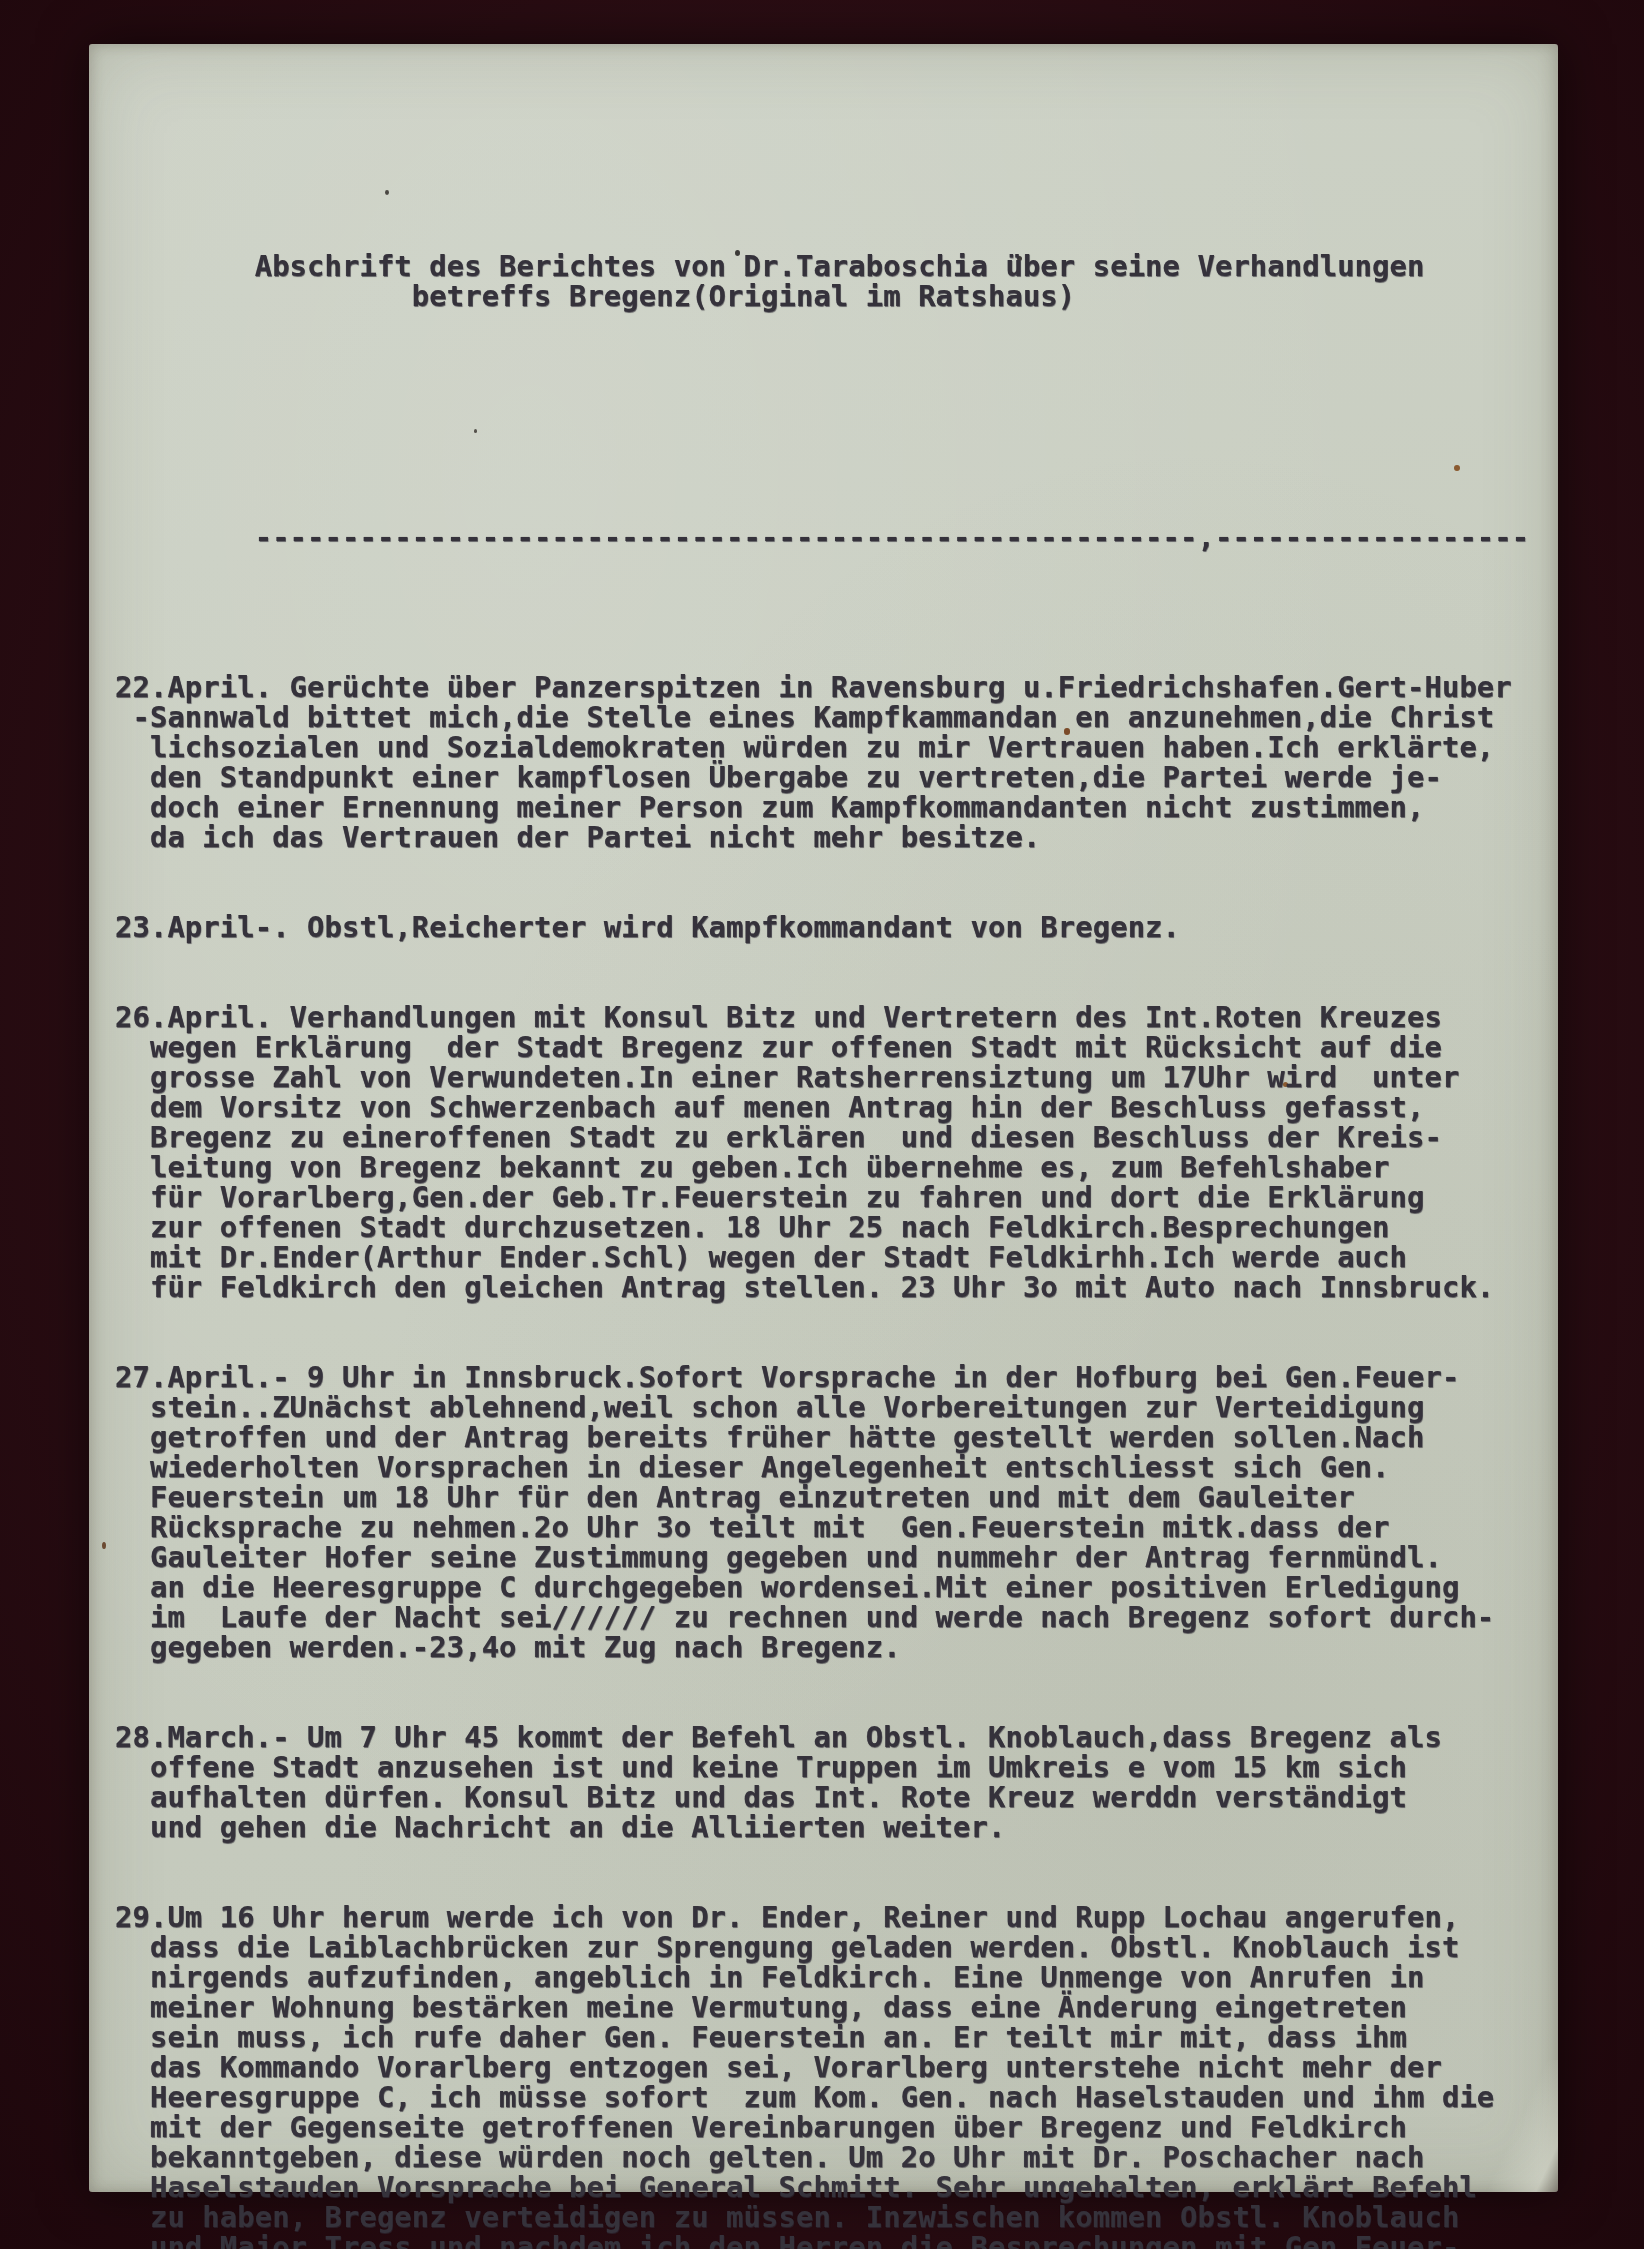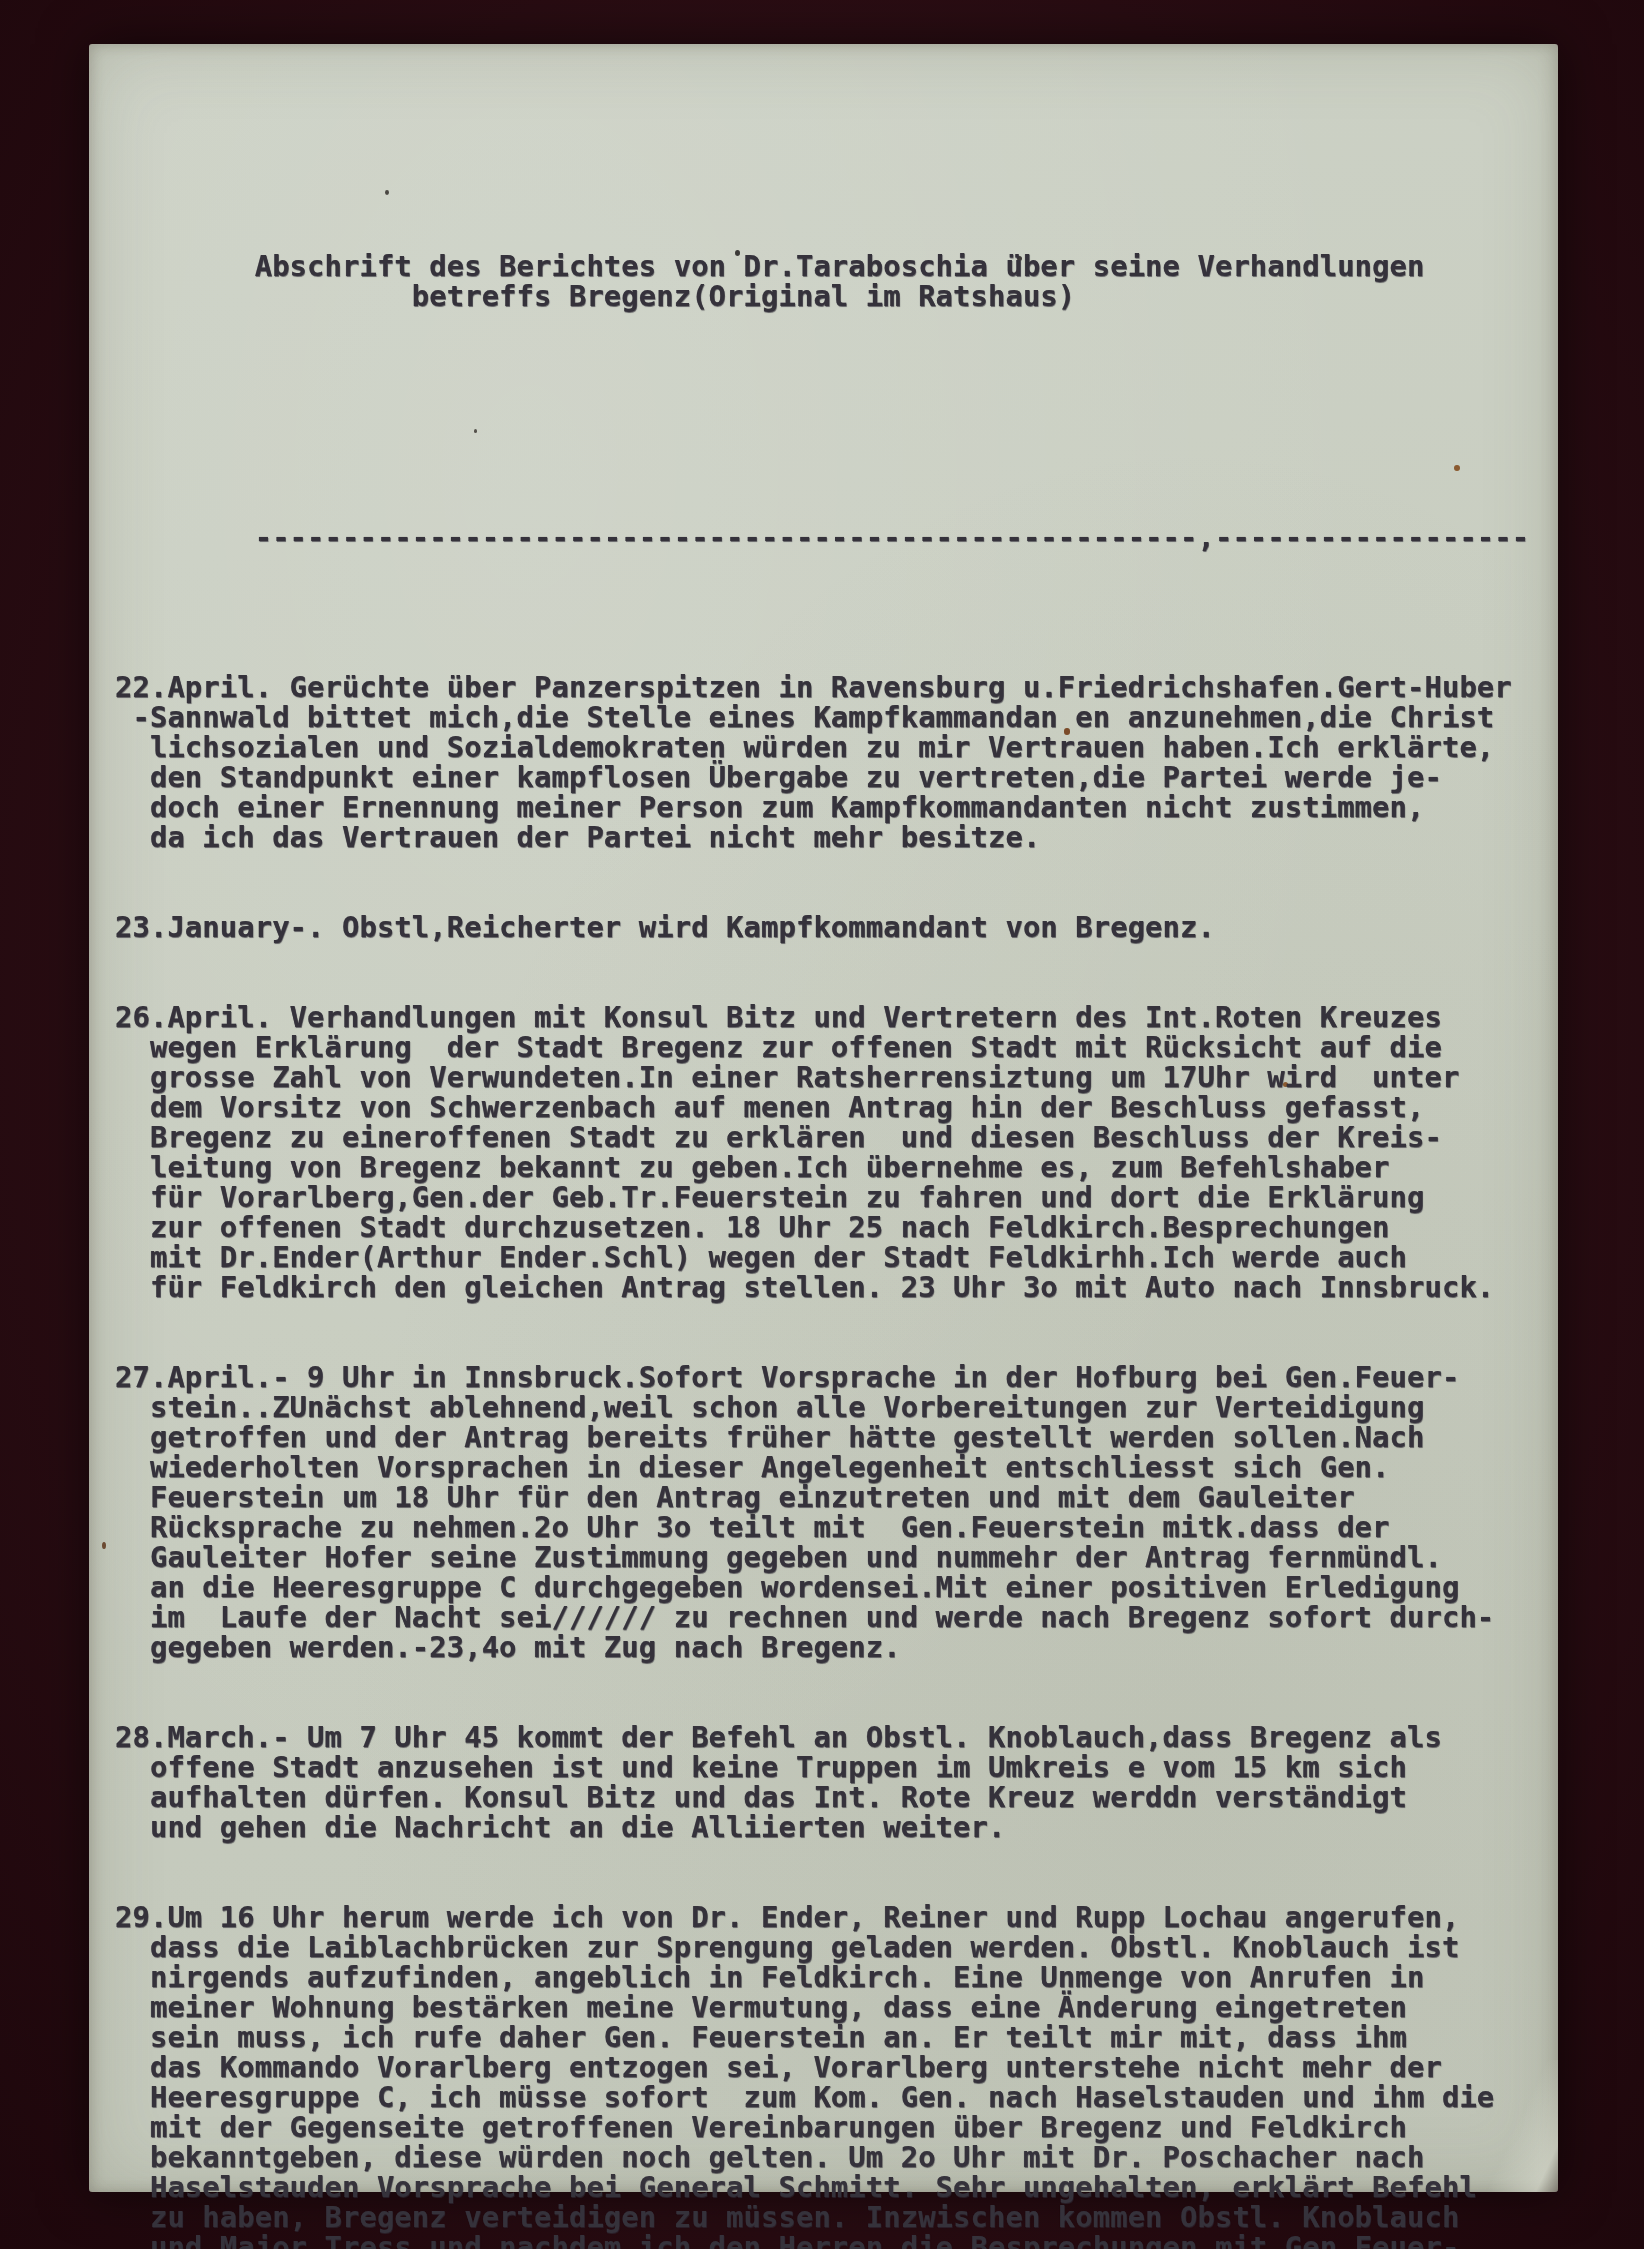--- a/index.html
+++ b/index.html
@@ -81,21 +81,21 @@
                  betreffs Bregenz(Original im Ratshaus)</div>
     <div class="spacer-3lines"></div>
     <div class="separator-line">        ------------------------------------------------------,------------------</div>
     <div>
       <div class="entry">22.April. Gerüchte über Panzerspitzen in Ravensburg u.Friedrichshafen.Gert-Huber
  -Sannwald bittet mich,die Stelle eines Kampfkammandan en anzunehmen,die Christ
   lichsozialen und Sozialdemokraten würden zu mir Vertrauen haben.Ich erklärte,
   den Standpunkt einer kampflosen Übergabe zu vertreten,die Partei werde je-
   doch einer Ernennung meiner Person zum Kampfkommandanten nicht zustimmen,
   da ich das Vertrauen der Partei nicht mehr besitze.</div>
-      <div class="entry">23.January-. Obstl,Reicherter wird Kampfkommandant von Bregenz.</div>
+      <div class="entry">23.April-. Obstl,Reicherter wird Kampfkommandant von Bregenz.</div>
       <div class="entry">26.April. Verhandlungen mit Konsul Bitz und Vertretern des Int.Roten Kreuzes
   wegen Erklärung  der Stadt Bregenz zur offenen Stadt mit Rücksicht auf die
   grosse Zahl von Verwundeten.In einer Ratsherrensiztung um 17Uhr wird  unter
   dem Vorsitz von Schwerzenbach auf menen Antrag hin der Beschluss gefasst,
   Bregenz zu eineroffenen Stadt zu erklären  und diesen Beschluss der Kreis-
   leitung von Bregenz bekannt zu geben.Ich übernehme es, zum Befehlshaber
   für Vorarlberg,Gen.der Geb.Tr.Feuerstein zu fahren und dort die Erklärung
   zur offenen Stadt durchzusetzen. 18 Uhr 25 nach Feldkirch.Besprechungen
   mit Dr.Ender(Arthur Ender.Schl) wegen der Stadt Feldkirhh.Ich werde auch
   für Feldkirch den gleichen Antrag stellen. 23 Uhr 3o mit Auto nach Innsbruck.</div>

